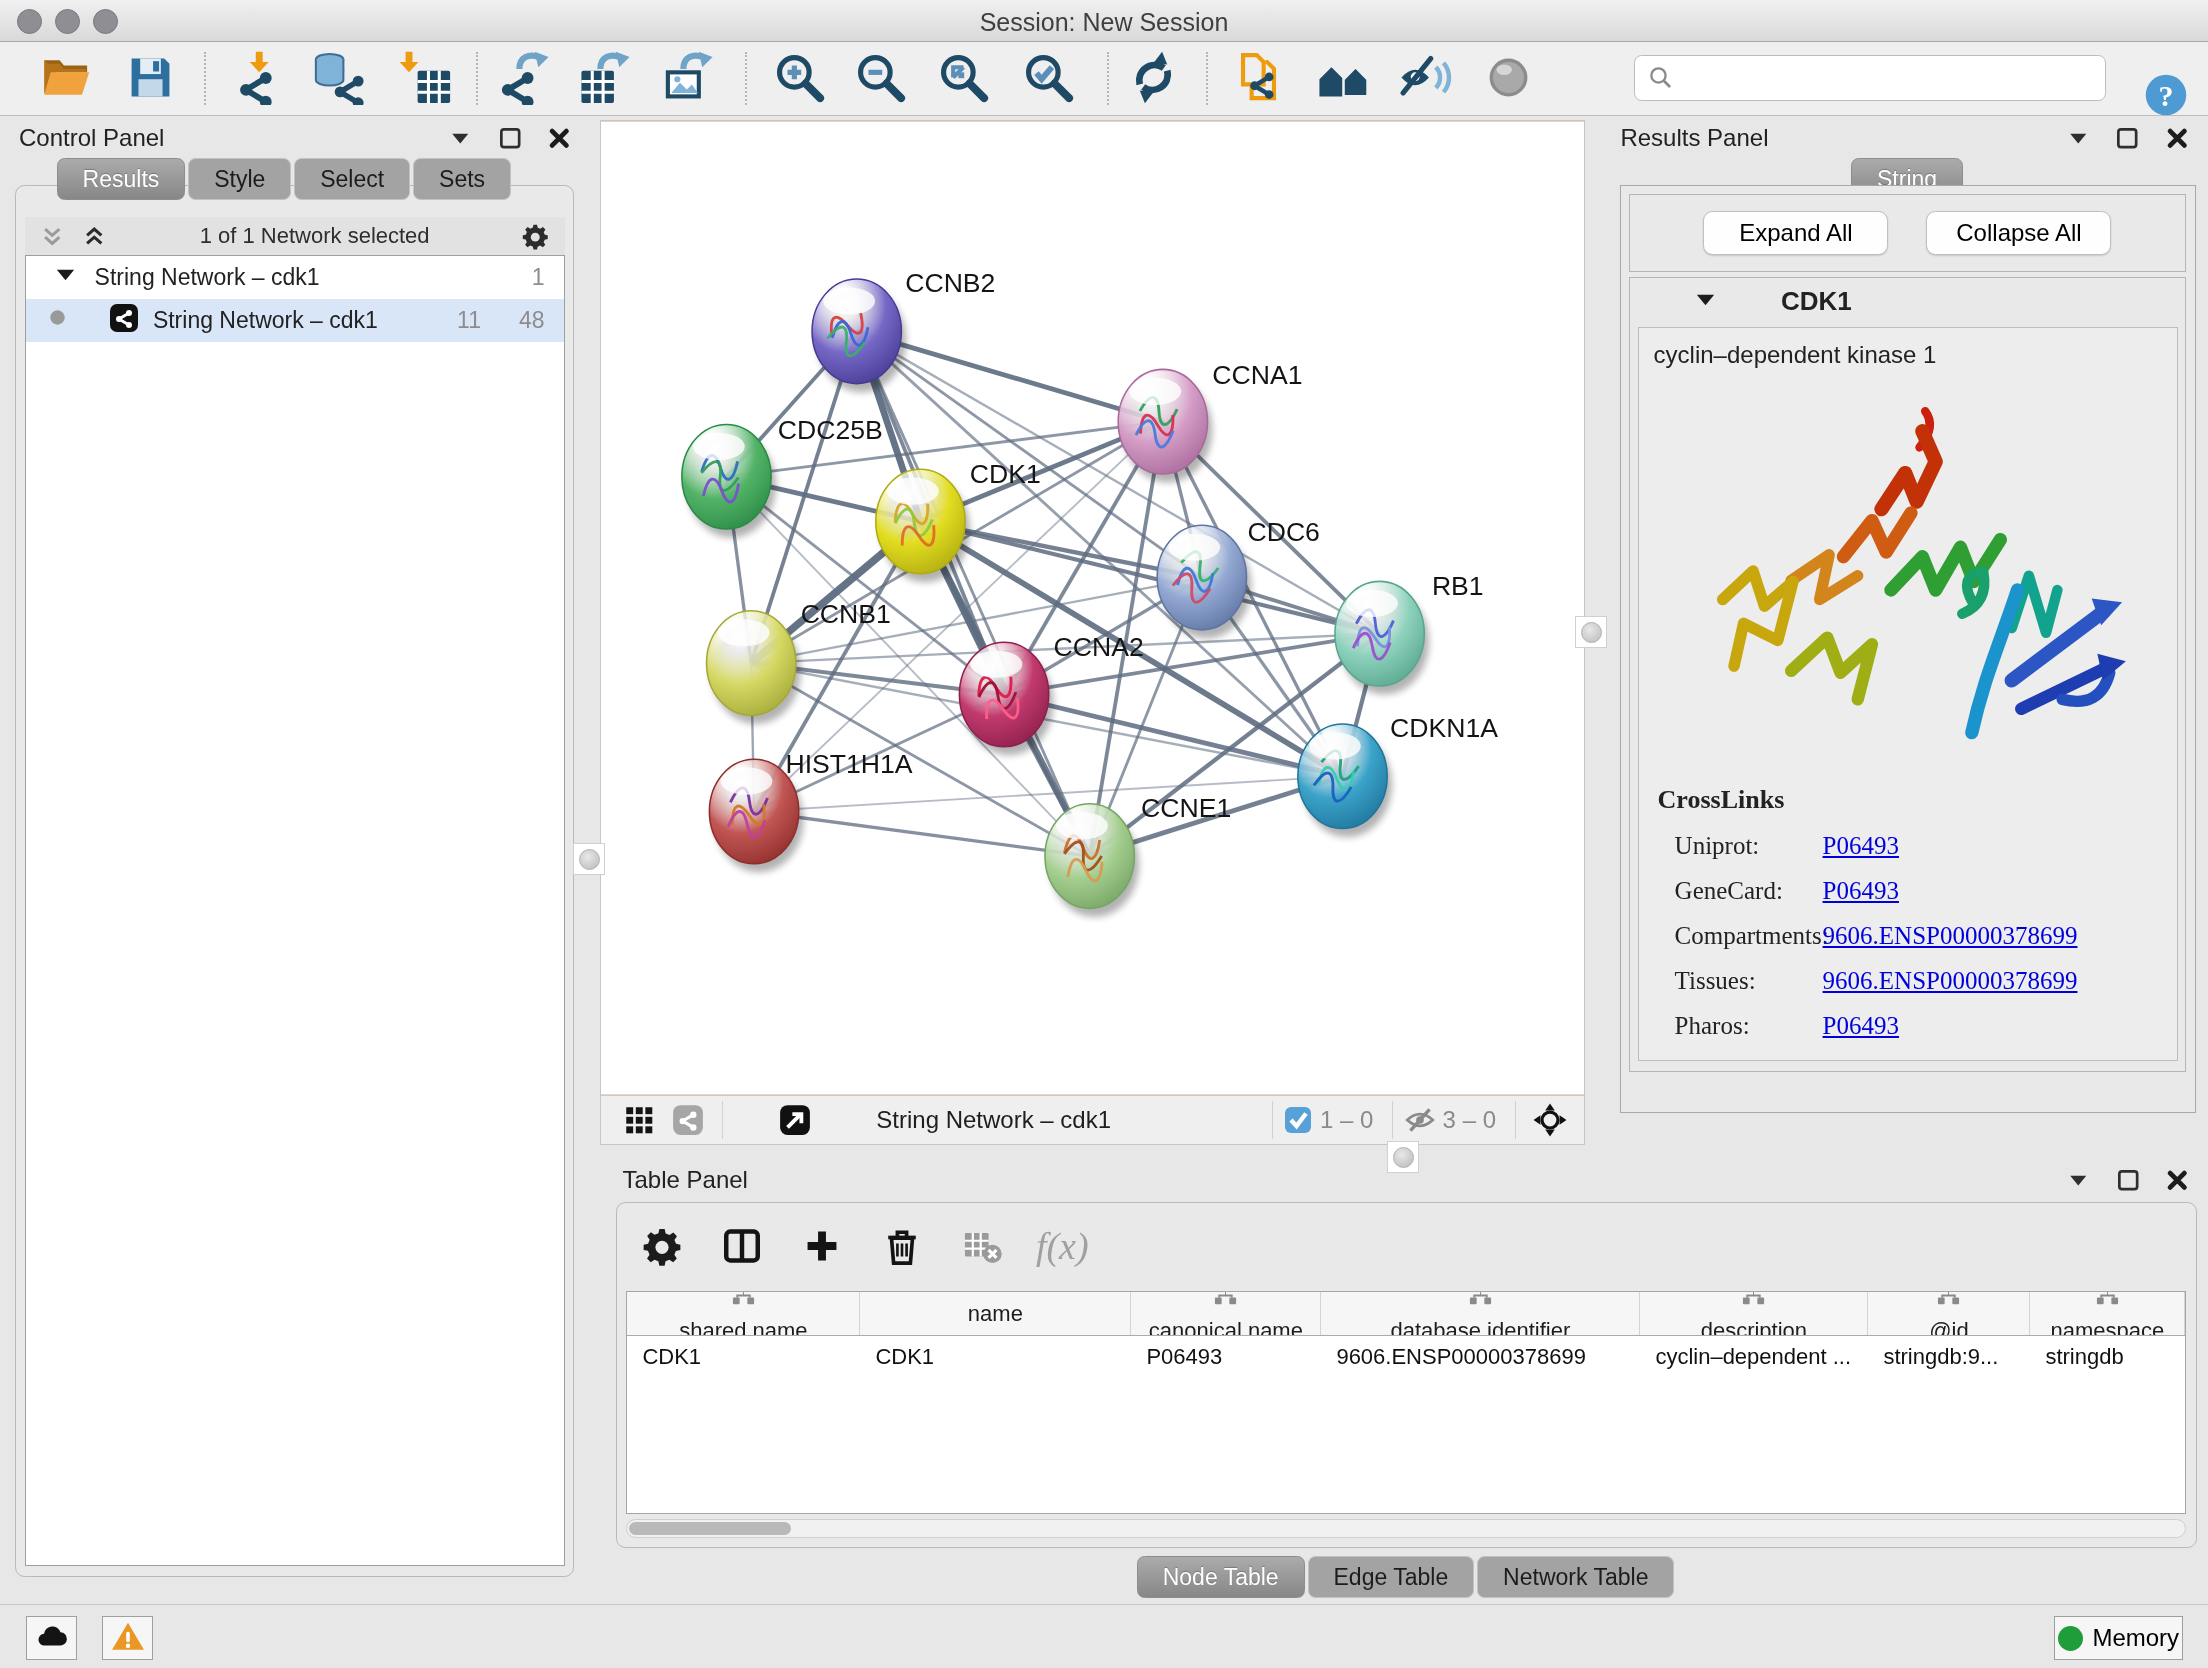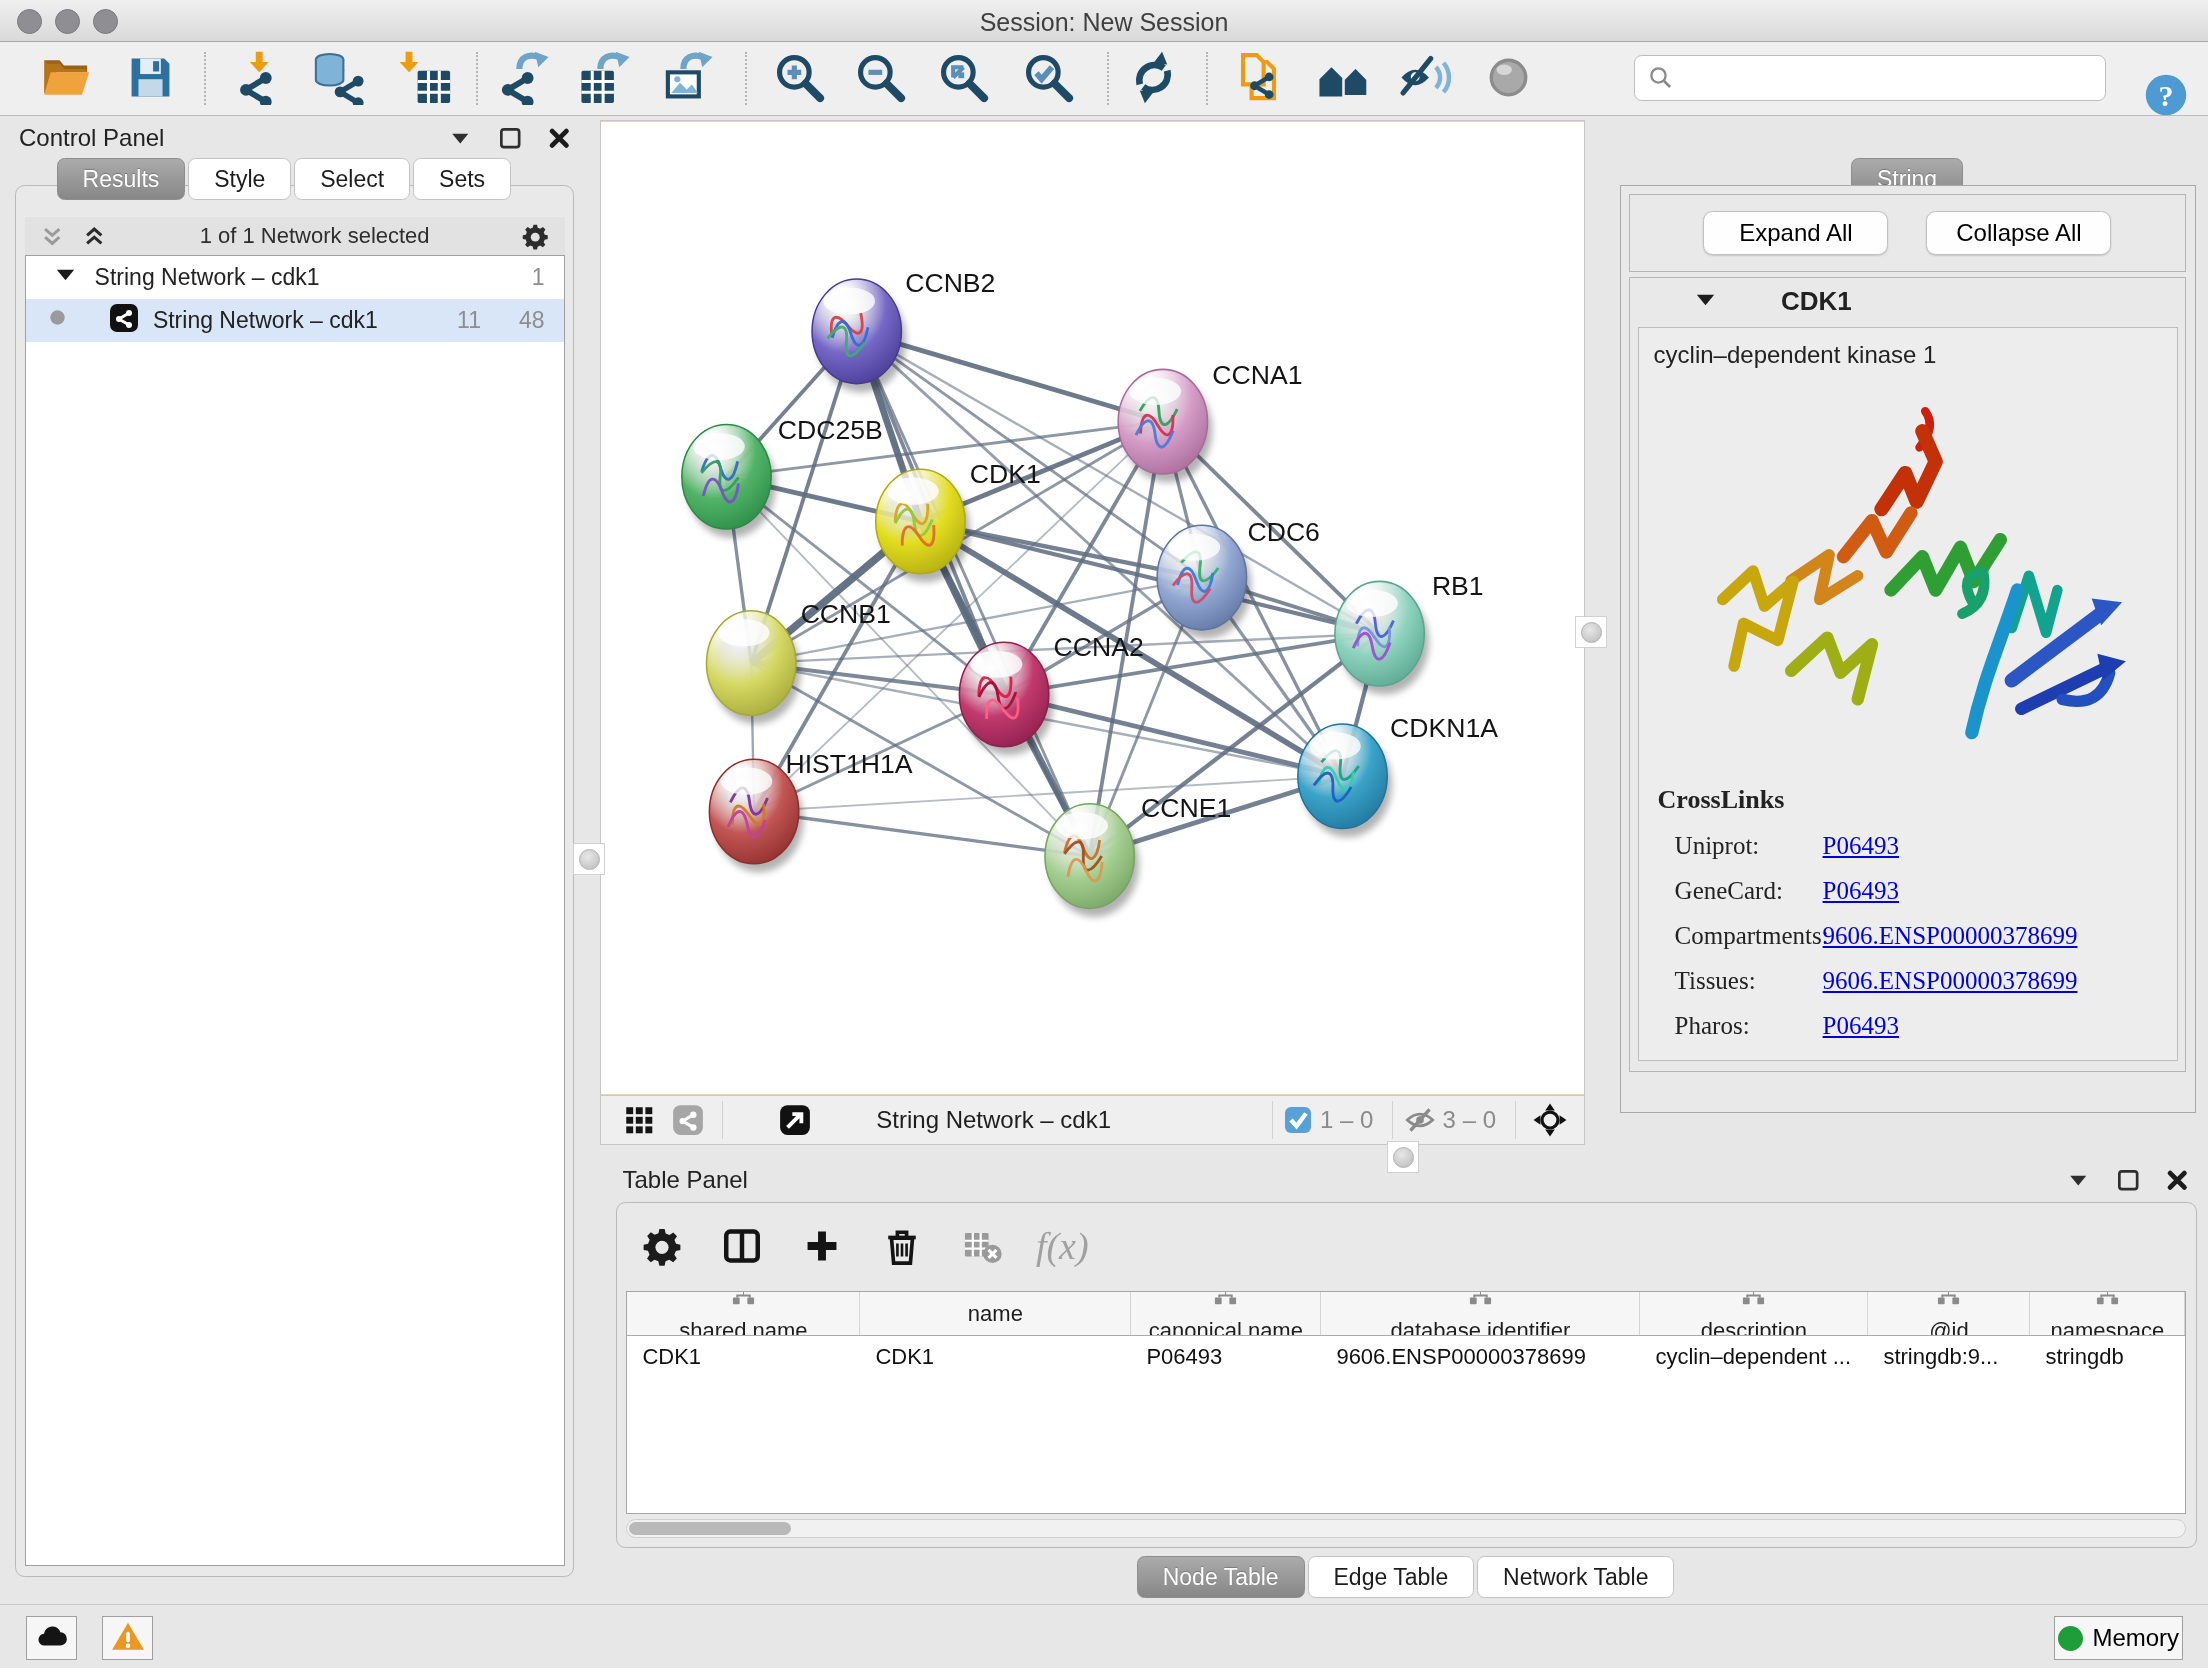--- a/index.html
+++ b/index.html
@@ -36,21 +36,21 @@
   #help-btn { position:absolute; left:2142px; top:28.5px; width:48px; height:48px; border:none;
     background:none; cursor:pointer; }
   #help-btn svg { width:48px; height:48px; }
 
   
   .panel-title { font-size:24px; color:#222; }
   .panel-icons { display:flex; gap:21px; align-items:center; }
   .picon { width:28.5px; height:28.5px; background:none; border:none; padding:0; cursor:pointer; }
   .picon svg { width:28.5px; height:28.5px; }
 
-  .tab { height:42px; padding:0 25px; border:1px solid #c3c3c3; background:#ffffff;
+  .tab { height:42px; padding:0 25px; border:1px solid #c3c3c3; background:#a3a3a3;
     font-size:23px; color:#1c1c1c; display:flex; align-items:center; justify-content:center;
     border-radius:7.6px; margin-right:2.9px; cursor:pointer; font-family:"Liberation Sans",sans-serif; }
   .tab.selected { background:linear-gradient(#ababab,#878787); color:#fff;
     border-color:#8d8d8d; text-shadow:0 -1px 1px rgba(0,0,0,.25); }
 
   
   #control-panel { position:absolute; left:7.6px; top:124px; width:578px; height:1465px; }
   #cp-header { position:absolute; left:11.4px; top:0px; width:555px; display:flex;
     justify-content:space-between; align-items:center; }
   #cp-tabs { position:absolute; left:49px; top:34px; display:flex; z-index:2; }
@@ -705,20 +705,34 @@
               <path d="M16 31.5l4.5-6.5h-9z"></path>
               <path d="M0.5 16l6.5-4.5v9z"></path>
               <path d="M31.5 16l-6.5-4.5v9z"></path>
             </g>
           </svg>
         </button>
     </div>
   </div>
 
   <div id="results-panel">
+    <div id="rp-header">
+      <span class="panel-title">Results Panel</span>
+      <span class="panel-icons">
+        <button class="picon"><svg viewBox="0 0 32 32">
+              <path d="M7 11h18l-9 11z" fill="#2e2e2e"></path>
+            </svg></button>
+        <button class="picon"><svg viewBox="0 0 32 32">
+              <rect x="6" y="6" width="20" height="20" rx="3" fill="none" stroke="#2e2e2e" stroke-width="3"></rect>
+            </svg></button>
+        <button class="picon"><svg viewBox="0 0 32 32">
+              <path d="M8 8L24 24M24 8L8 24" stroke="#1c1c1c" stroke-width="5.5" stroke-linecap="round"></path>
+            </svg></button>
+      </span>
+    </div>
     <div id="rp-tab">
         <span class="tab selected">String</span>
       </div>
     <div id="rp-box">
       <div id="rp-buttons">
         <button class="rp-btn">Expand All</button>
         <button class="rp-btn">Collapse All</button>
       </div>
       <div id="rp-entry">
         <div id="rp-entry-header">

